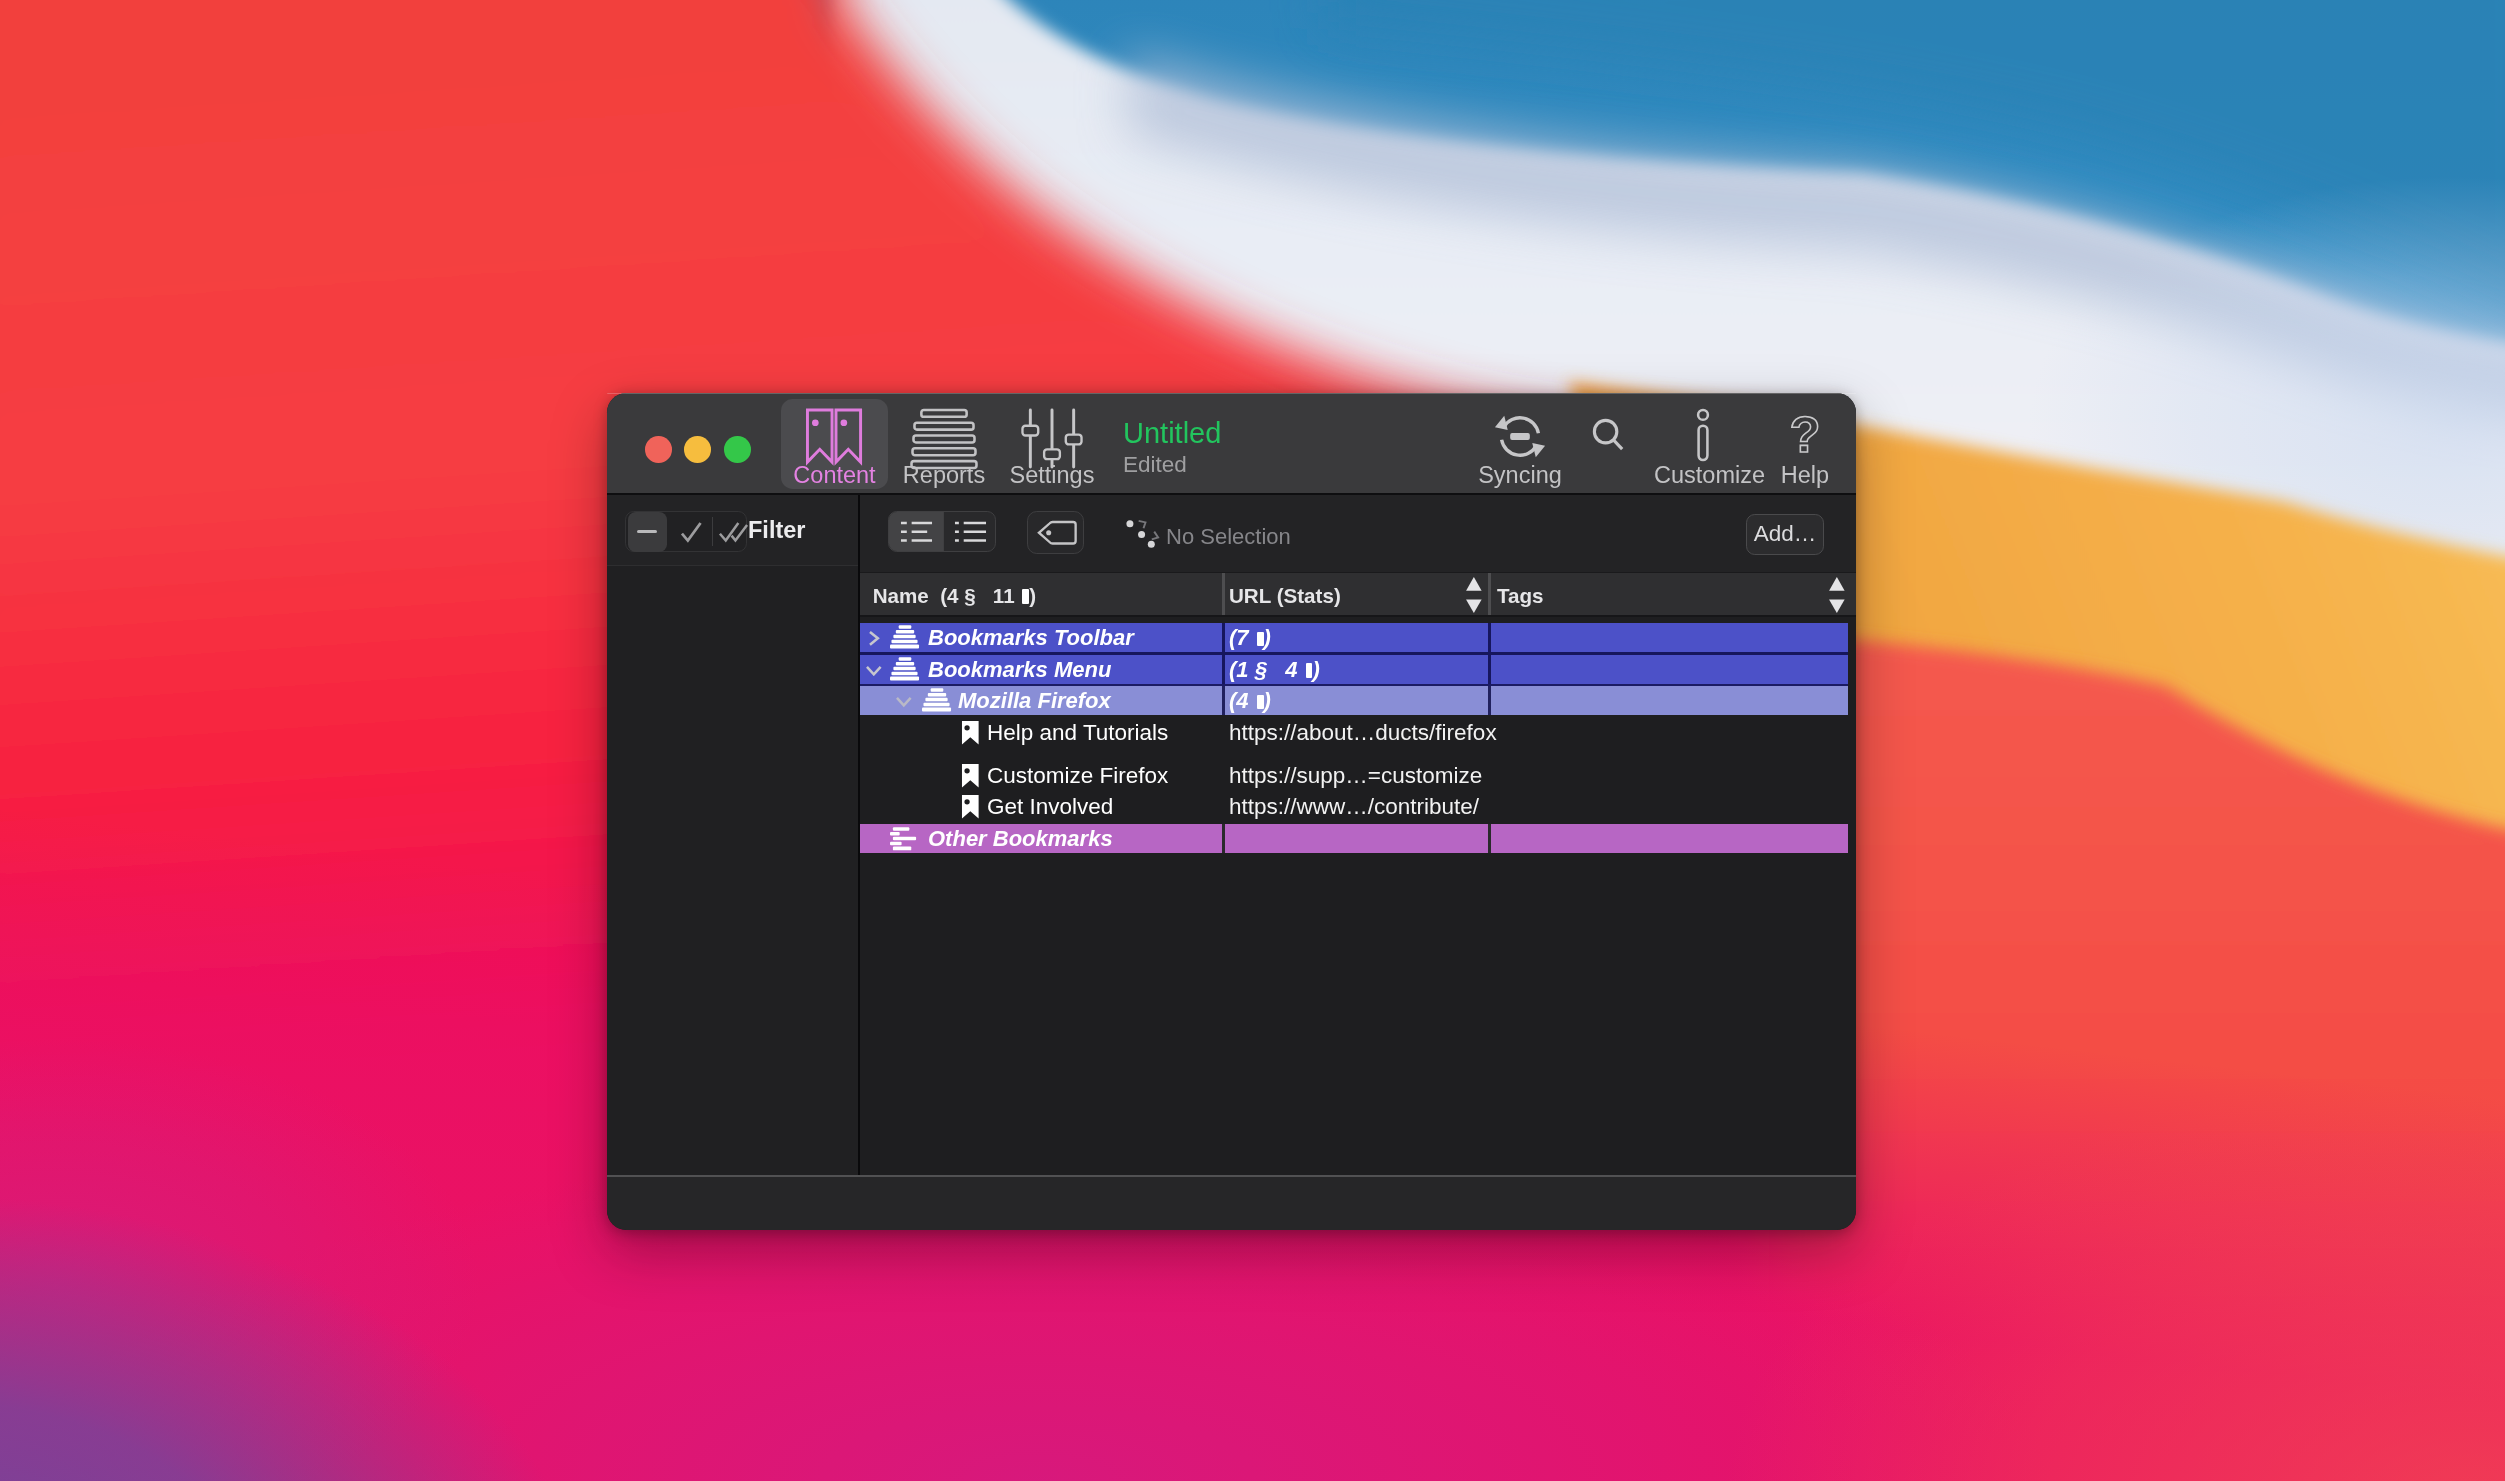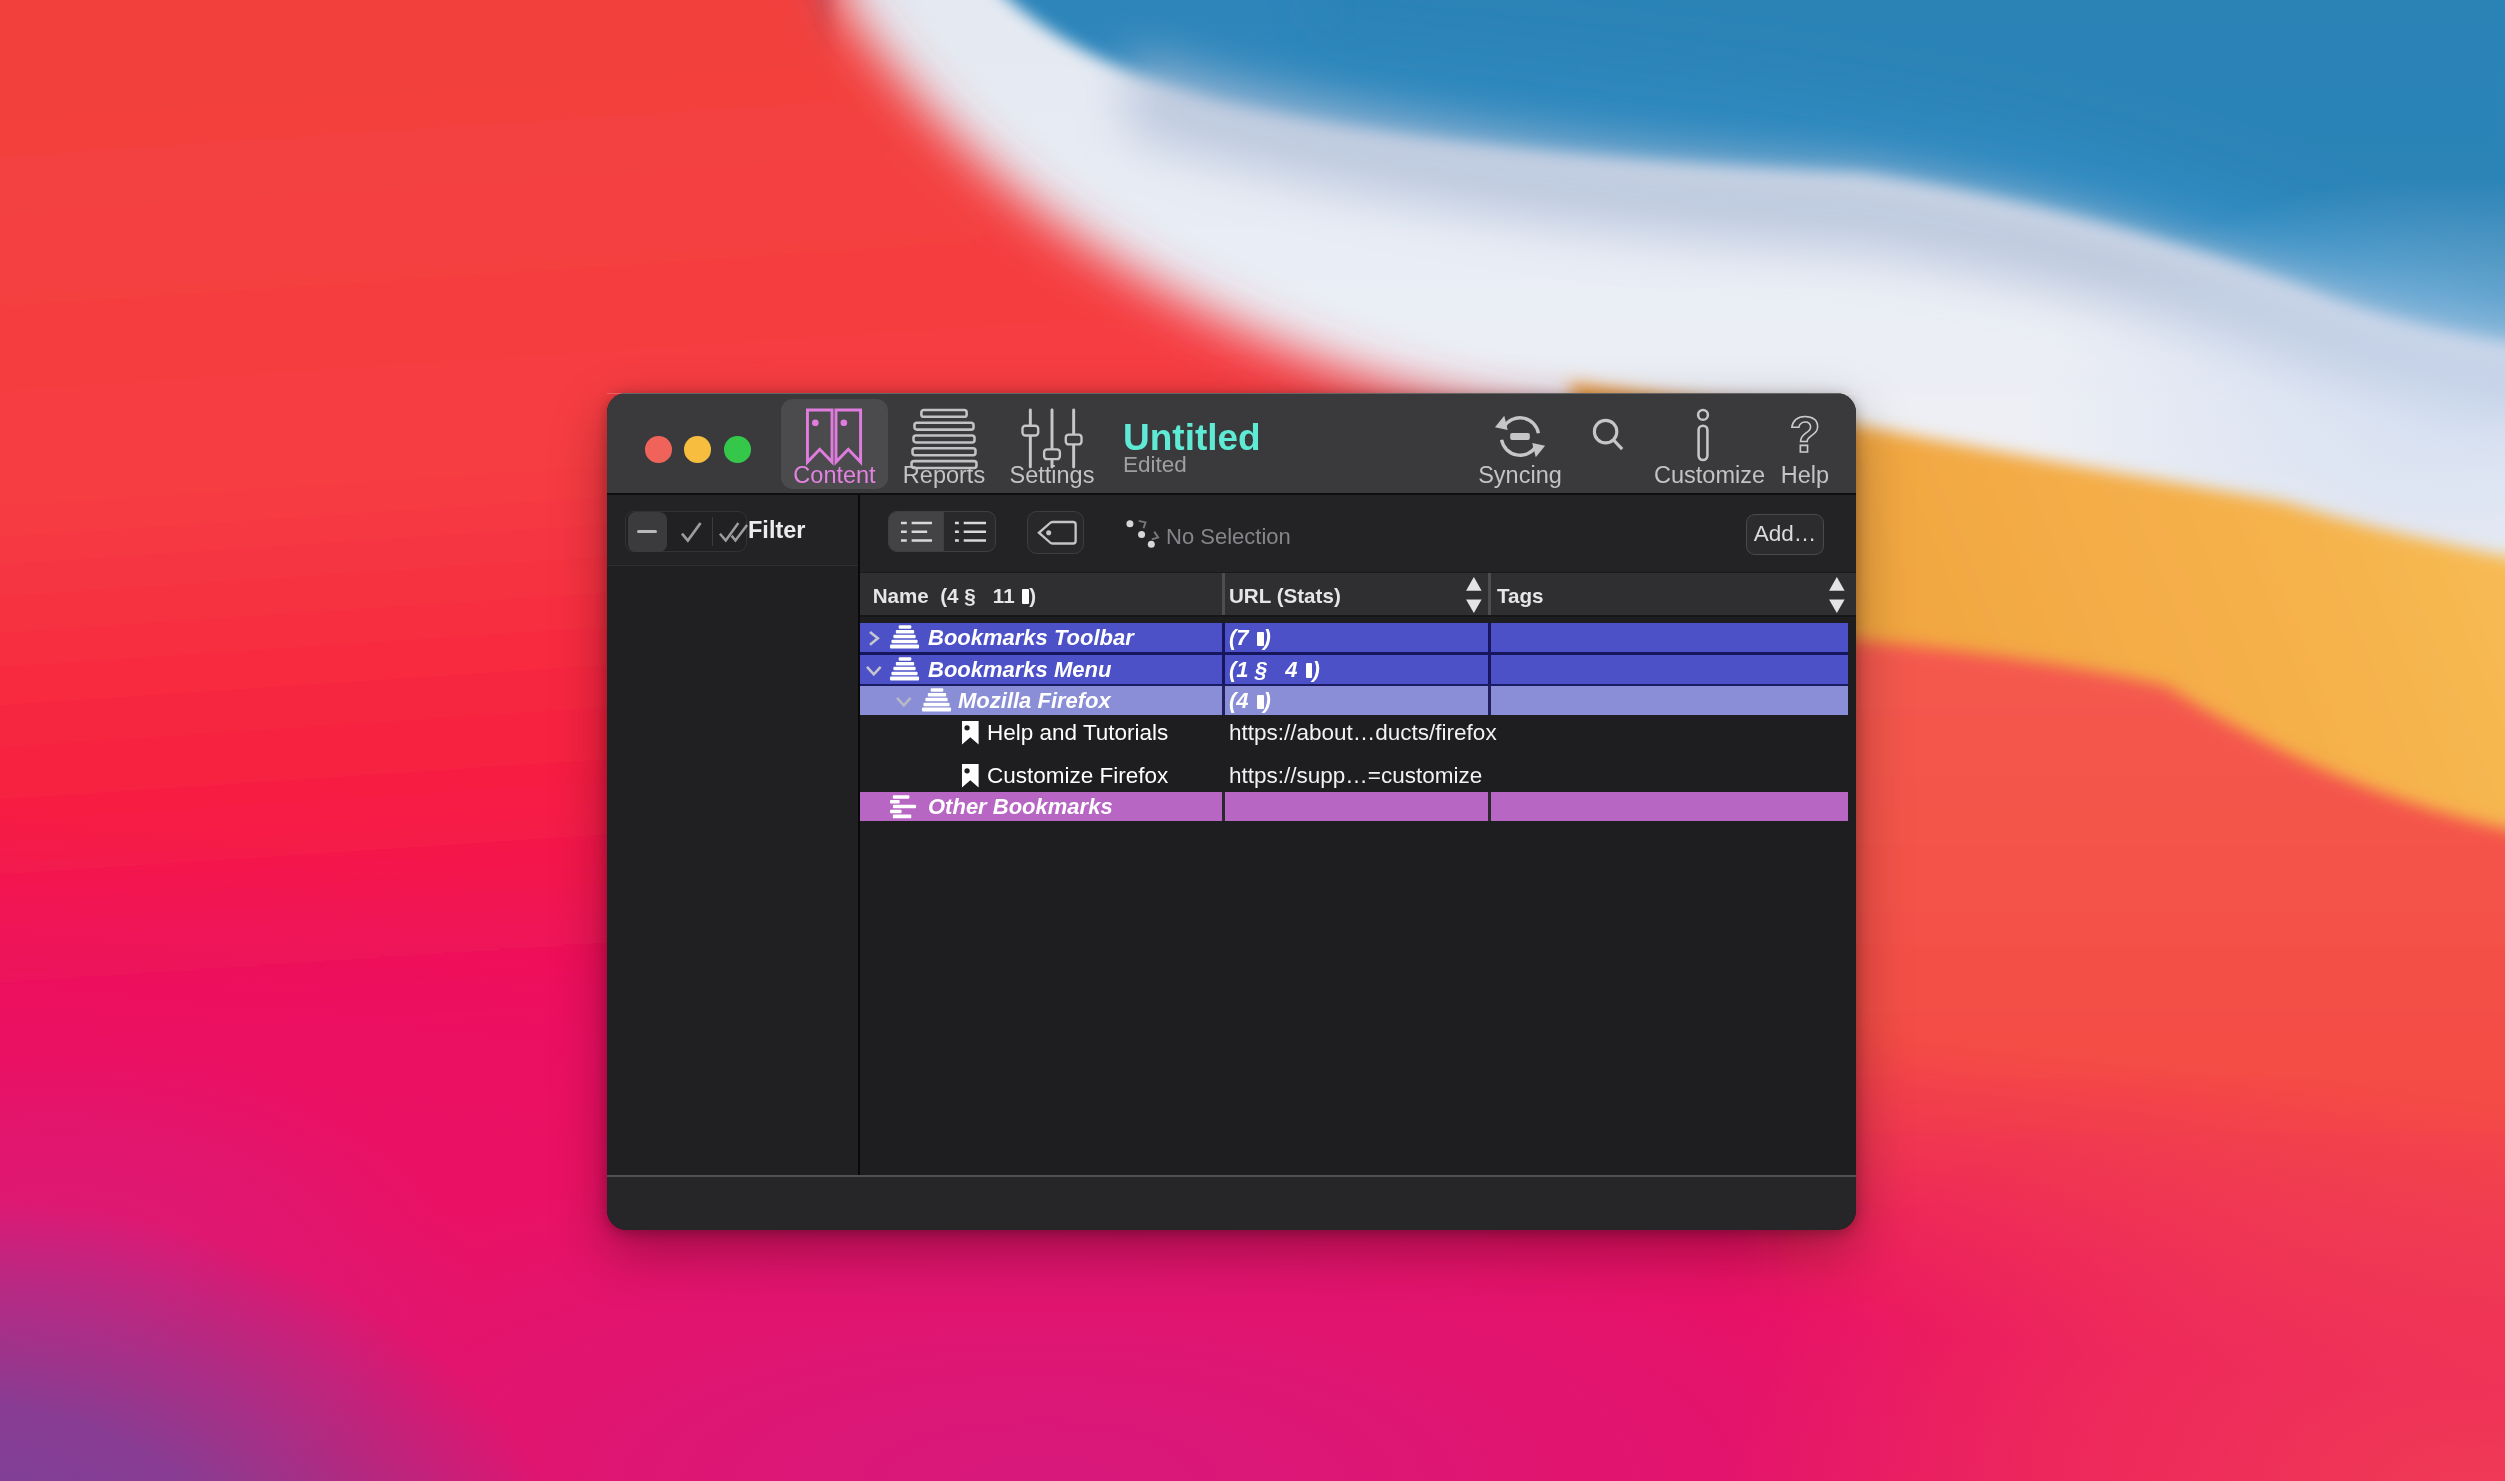--- a/index.html
+++ b/index.html
@@ -204,21 +204,21 @@
         </g>
         <g stroke-width="2.4" fill="#3a3a3c">
           <rect x="2" y="19" width="16" height="10" rx="3"></rect>
           <rect x="24" y="43" width="16" height="10" rx="3"></rect>
           <rect x="46" y="28" width="16" height="10" rx="3"></rect>
         </g>
       </svg>
       <div class="lbl">Settings</div>
     </div>
 
-    <div style="position:absolute;left:516px;top:23.5px;font-size:37px;font-weight:bold;color:#5eead4;">Untitled</div>
+    <div style="position:absolute;left:516px;top:23.5px;font-size:29px;font-weight:normal;color:#22c55e;">Untitled</div>
     <div style="position:absolute;left:516px;top:59px;font-size:22.5px;color:#9f9fa1;">Edited</div>
 
     <div class="tbtn" style="left:864px;width:98px;">
       <svg class="ticon" width="59" height="59" viewBox="0 0 60 60" fill="none" stroke="#c6c6c8" stroke-width="3.4">
         <path d="M 48.7,26.7 A 19,19 0 0 0 13.5,20.5"></path>
         <path d="M 11.3,33.3 A 19,19 0 0 0 46.5,39.5"></path>
         <polygon points="14,9 4.5,20.5 17.5,23.5" fill="#c6c6c8" stroke="none"></polygon>
         <polygon points="46,51 55.5,39.5 42.5,36.5" fill="#c6c6c8" stroke="none"></polygon>
         <rect x="20" y="26.5" width="20" height="7" rx="2" fill="#c6c6c8" stroke="none"></rect>
       </svg>
@@ -386,20 +386,28 @@
           <div class="cell2 urltxt" style="left:369px;">https://about…ducts/firefox</div>
         </div>
         <div class="trow" style="margin-top:14px;">
           <svg class="abs" style="left:101px;top:2.9px;" width="18.6" height="24.5" viewBox="0 0 19 25">
               <path d="M1,0 h17 v24 l-8.5,-7.5 l-8.5,7.5 Z" fill="#fff"></path>
               <circle cx="6.2" cy="7" r="2.7" fill="#1e1e20"></circle>
             </svg>
           <div class="abs" style="left:127px;">Customize Firefox</div>
           <div class="cell2 urltxt" style="left:369px;">https://supp…=customize</div>
         </div>
+        <div class="trow" style="margin-top:2.5px;">
+          <svg class="abs" style="left:101px;top:2.9px;" width="18.6" height="24.5" viewBox="0 0 19 25">
+              <path d="M1,0 h17 v24 l-8.5,-7.5 l-8.5,7.5 Z" fill="#fff"></path>
+              <circle cx="6.2" cy="7" r="2.7" fill="#1e1e20"></circle>
+            </svg>
+          <div class="abs" style="left:127px;">Get Involved</div>
+          <div class="cell2 urltxt" style="left:369px;">https://www…/contribute/</div>
+        </div>
 
         <div class="trow" style="margin-top:2.5px;background:#b766c4;">
           <svg class="abs" style="left:30px;top:2.9px;" width="29" height="24.5" viewBox="0 0 30 25" fill="#fff">
             <rect x="3" y="0" width="17" height="3.6" rx="1"></rect>
               <rect x="0" y="5" width="10" height="3.6" rx="1"></rect>
               <rect x="3" y="10" width="24" height="3.6" rx="1"></rect>
               <rect x="0" y="15" width="12" height="3.6" rx="1"></rect>
               <rect x="3" y="20" width="19" height="4" rx="1"></rect>
           </svg>
           <div class="abs folder" style="left:68px;">Other Bookmarks</div>

